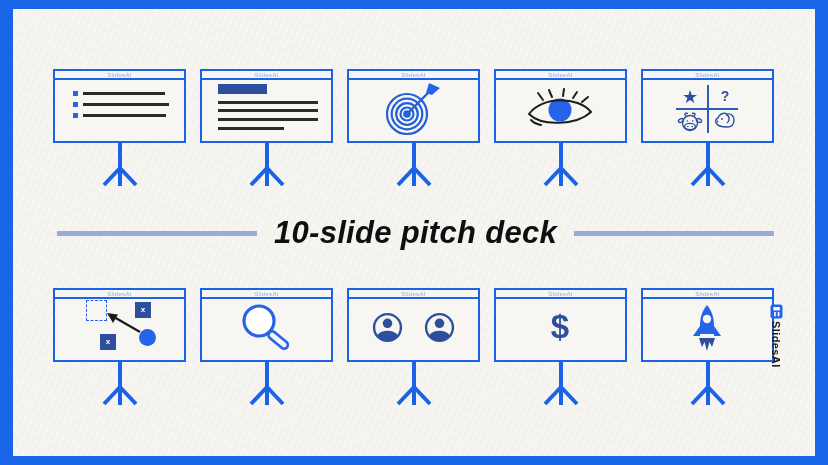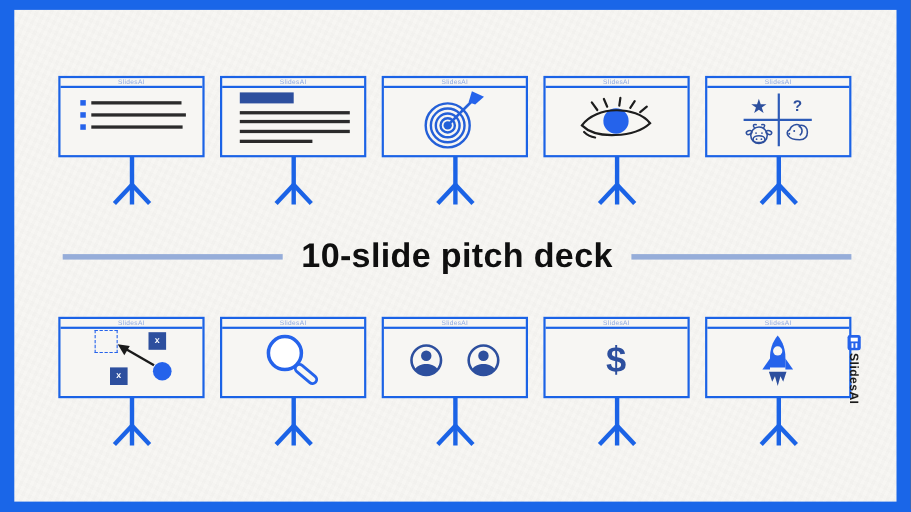--- a/index.html
+++ b/index.html
@@ -35,21 +35,21 @@
   .tblock{position:absolute;left:16px;top:4px;width:49px;height:10px;background:var(--navy);}
   .tline{position:absolute;left:16px;height:2.5px;background:var(--dark);}
   
   .dash-sq{position:absolute;left:31px;top:1px;width:21px;height:21px;border:1.6px dashed var(--accent);}
   .xsq{position:absolute;width:16px;height:16px;background:var(--navy);color:#fff;display:flex;align-items:center;justify-content:center;font-size:8px;font-weight:bold;line-height:1;}
   .dot{position:absolute;width:17px;height:17px;border-radius:50%;background:var(--accent);}
   .arrow-svg{position:absolute;left:0;top:0;}
   
   .dollar{font-size:33px;font-weight:bold;color:var(--navy);line-height:1;padding-bottom:2px;}
   
-  .title-row{position:absolute;left:44px;right:41px;top:206px;height:36px;display:flex;align-items:center;gap:17px;}
+  .title-row{position:absolute;left:44px;right:41px;top:206px;height:36px;display:flex;align-items:center;gap:17px;font-style:italic;}
   .tdiv{flex:1;height:5px;background:var(--divider);}
   .ptitle{white-space:nowrap;font-size:31px;font-weight:bold;color:#0f0f0f;letter-spacing:.3px;}
   
   .watermark{position:absolute;left:752px;top:296px;width:22px;display:flex;flex-direction:column;align-items:center;gap:3px;}
   .wm-icon{transform:rotate(90deg);}
   .wm-text{writing-mode:vertical-rl;font-size:11px;font-weight:bold;color:#1b1b1b;letter-spacing:.4px;}
 </style>
 </head>
 <body>
 

